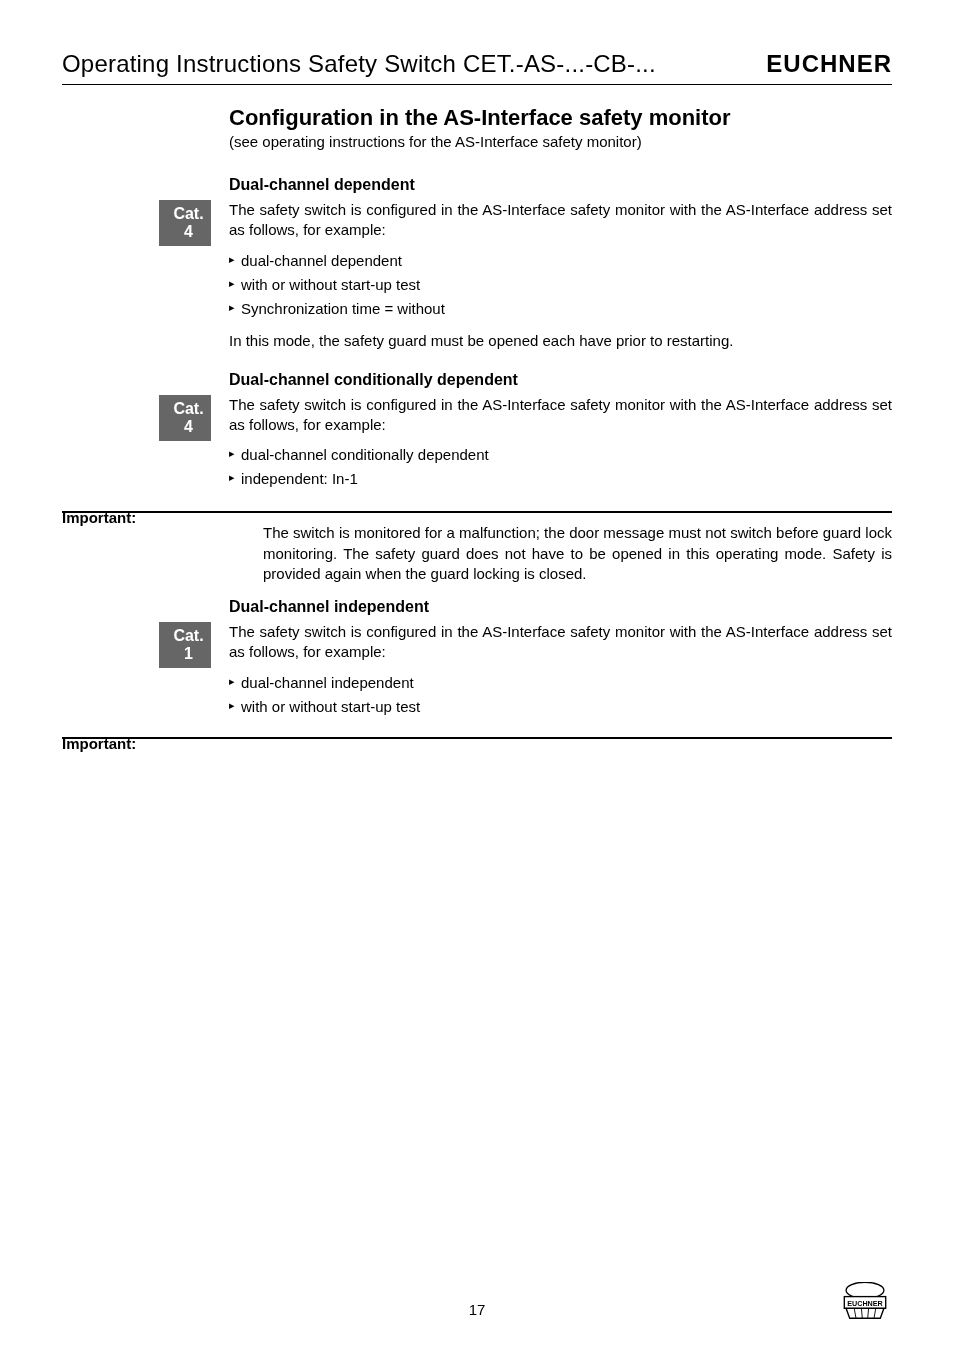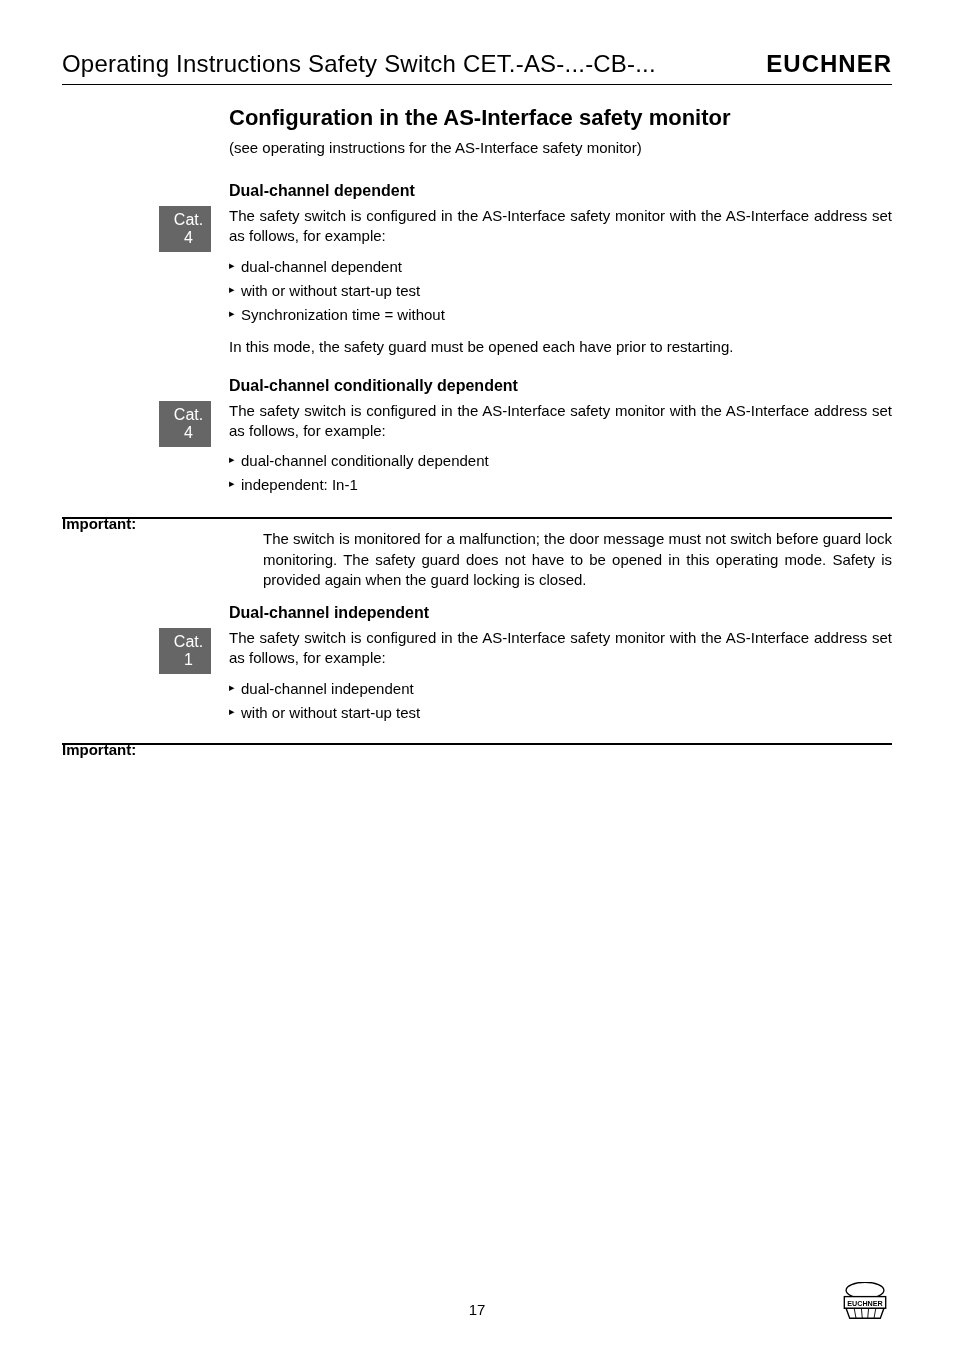--- a/index.html
+++ b/index.html
@@ -34,21 +34,21 @@
       font-weight: 900;
       letter-spacing: 1px;
       font-stretch: condensed;
     }
     .content {
       padding-left: 167px;
     }
     .h1-main {
       font-size: 22px;
       font-weight: bold;
-      margin-bottom: 8px;
+      margin-bottom: 2px;
     }
     .subtitle {
       font-size: 15px;
       margin-bottom: 26px;
     }
     .h2-sub {
       font-size: 16px;
       font-weight: bold;
       margin-bottom: 6px;
     }
@@ -85,21 +85,21 @@
       left: -70px;
       width: 52px;
       height: 46px;
       background: #666;
       color: #fff;
       display: flex;
       flex-direction: column;
       align-items: center;
       justify-content: center;
       font-size: 16px;
-      font-weight: normal;
+      font-weight: bold;
       line-height: 1.1;
       padding-left: 7px;
     }
     .important-label {
       position: absolute;
       left: -167px;
       font-size: 15px;
       font-weight: bold;
     }
     .important-rule {

